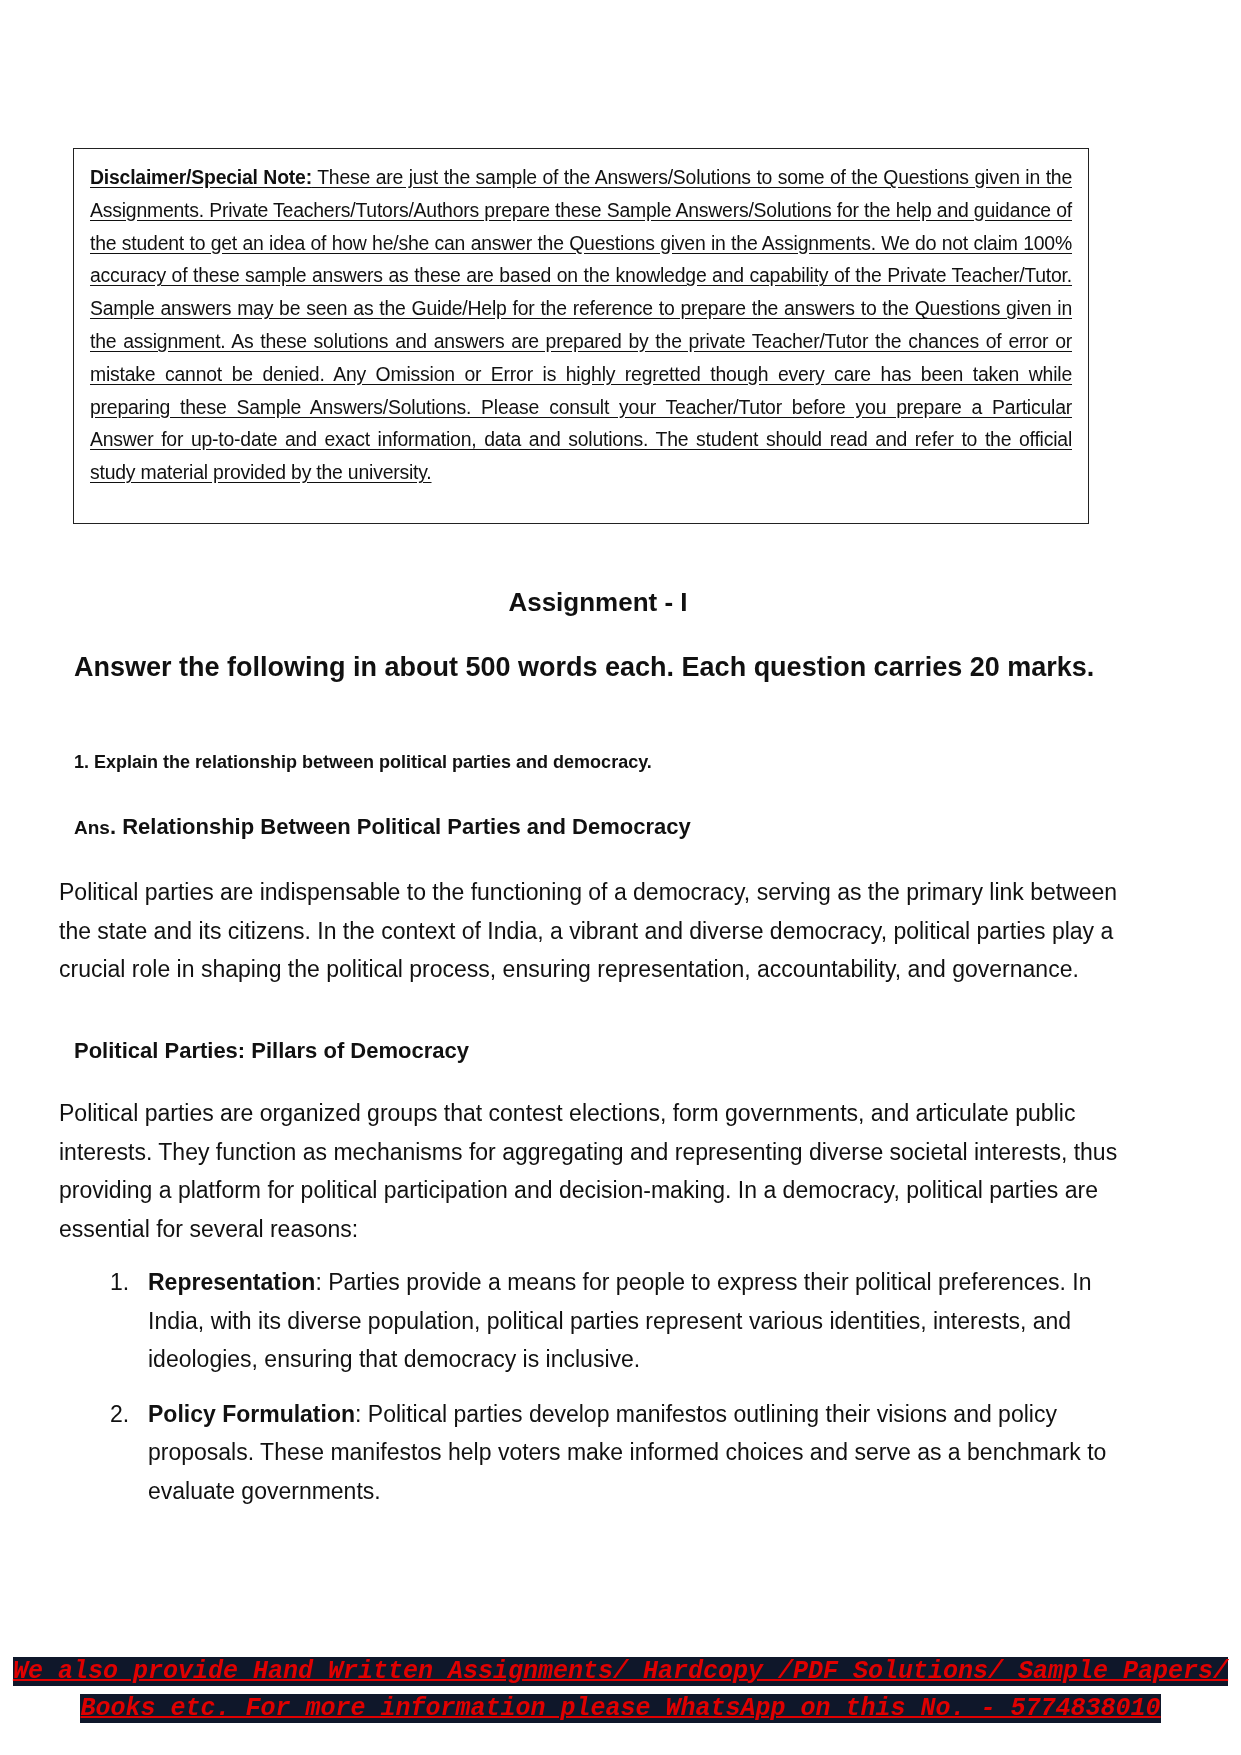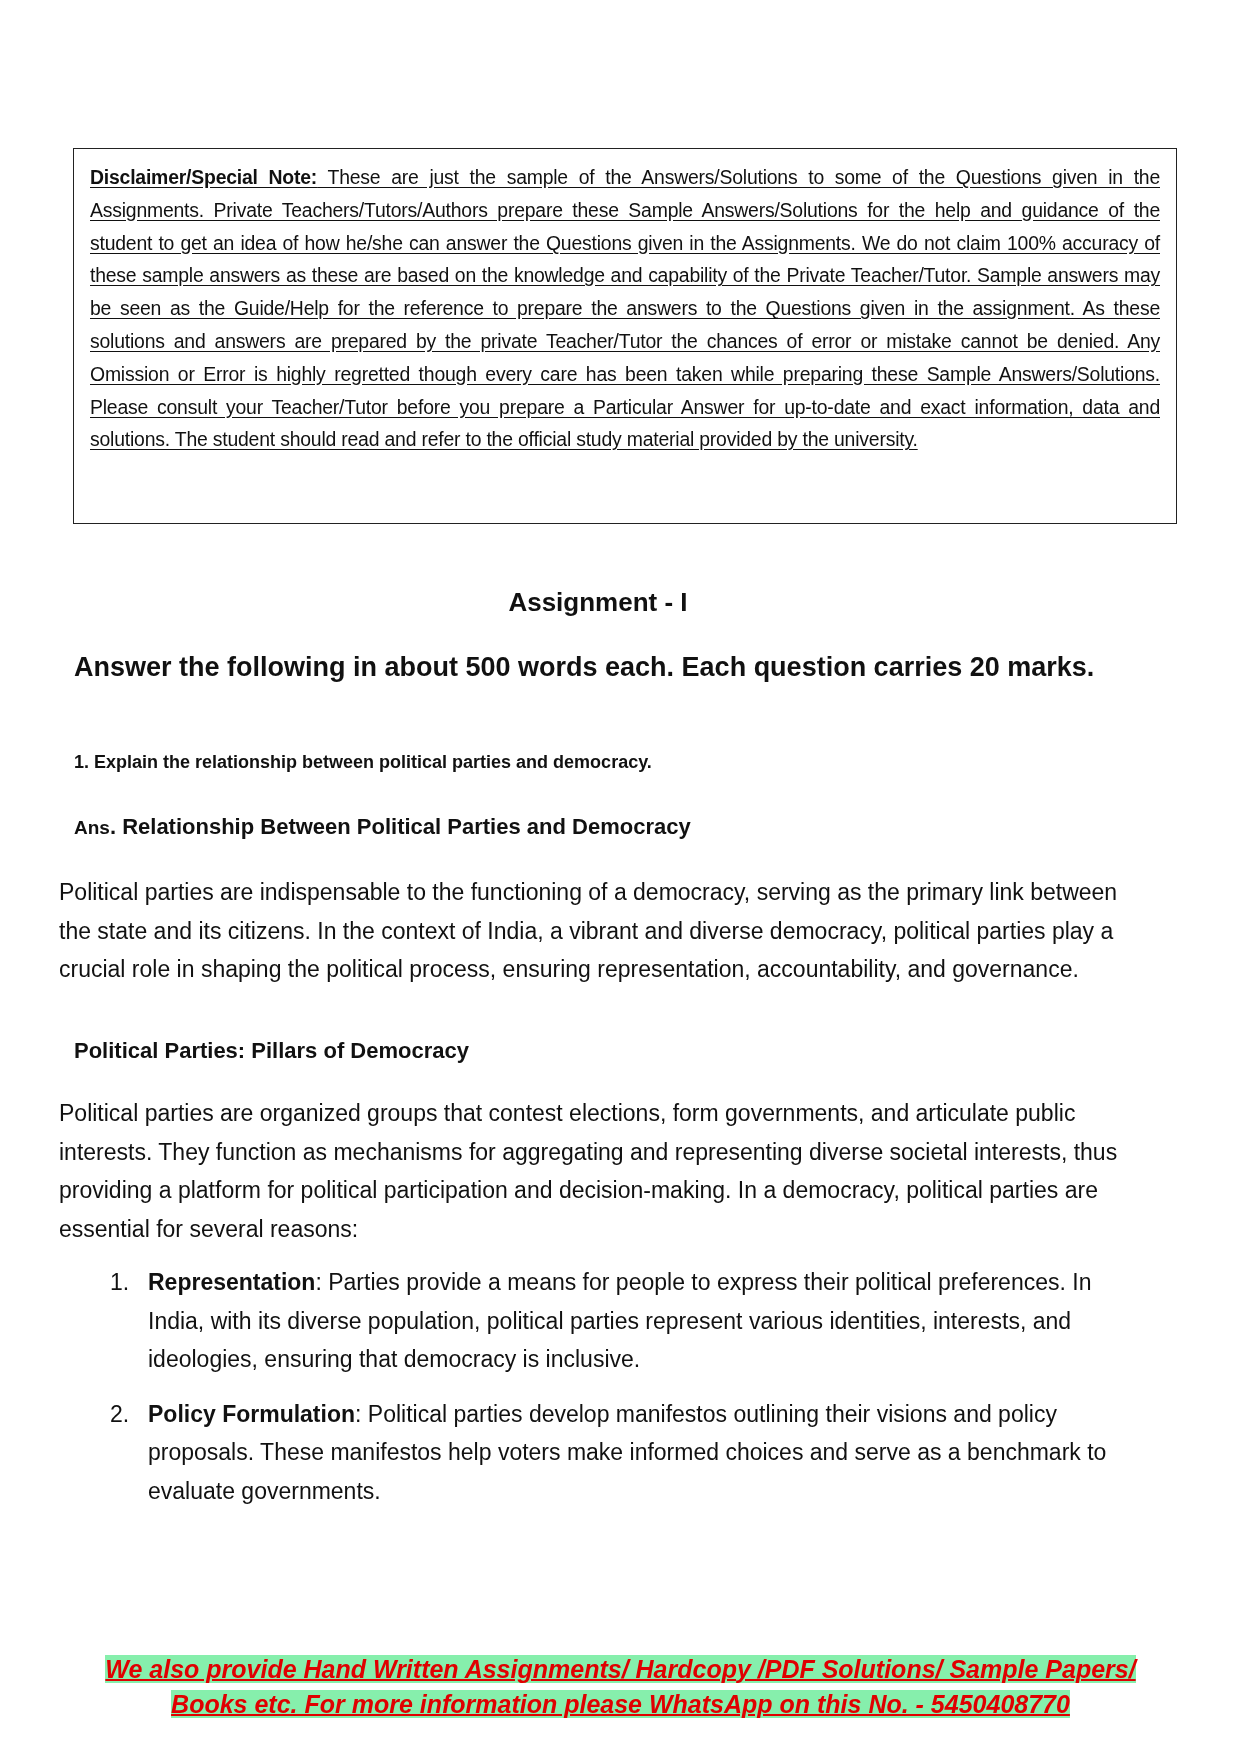--- a/index.html
+++ b/index.html
@@ -1,38 +1,38 @@
 <!DOCTYPE html>
 <html><head>
 <meta charset="utf-8">
 <style>
   html, body { margin: 0; padding: 0; background: #ffffff; }
   body { width: 1241px; height: 1755px; position: relative; overflow: hidden;
          font-family: "Liberation Sans", "DejaVu Sans", sans-serif; color: #111; }
-  .disclaimer { position: absolute; left: 73px; top: 148px; width: 1104px; height: 376px;
+  .disclaimer { position: absolute; left: 73px; top: 148px; width: 1016px; height: 376px;
     border: 1.5px solid #222; box-sizing: border-box; padding: 12px 16px 0 16px; }
   .disclaimer p { margin: 0; font-size: 19.4px; line-height: 32.8px; text-align: justify;
     text-decoration: underline; text-underline-offset: 3px; letter-spacing: -0.2px; }
   .disclaimer b { font-weight: bold; }
   .assign-title { position: absolute; left: 0; width: 1196px; top: 587px; text-align: center;
     font-size: 26px; font-weight: bold; }
   .instr { position: absolute; left: 74px; top: 645px; width: 1060px; font-size: 27px;
     font-weight: bold; line-height: 45px; }
   .question { position: absolute; left: 74px; top: 752px; font-size: 18px; font-weight: bold; }
   .ans { position: absolute; left: 74px; top: 814px; font-weight: bold; }
   .ans .lbl { font-size: 19px; }
   .ans .hd { font-size: 22px; }
   .para { position: absolute; left: 59px; width: 1080px; font-size: 23px; line-height: 38.5px; margin: 0; }
   .subhead { position: absolute; left: 74px; font-size: 22px; font-weight: bold; }
   .list { position: absolute; left: 74px; width: 1080px; margin: 0; padding: 0; list-style: none; }
   .list li { position: relative; padding-left: 74px; font-size: 23px; line-height: 38.5px; margin-bottom: 16px; }
   .list li .num { position: absolute; left: 36px; top: 0; }
   .promo { position: absolute; left: 0; width: 1241px; top: 1652px; text-align: center;
     font-size: 25px; font-style: italic; font-weight: bold; color: #e00000; line-height: 35px; }
-  .promo span { background: #86efac; text-decoration: underline; text-decoration-thickness: 2px; }
+  .promo span { background: #0f172a; text-decoration: underline; text-decoration-thickness: 2px; font-family: Liberation Mono, monospace; }
 </style>
 </head>
 <body>
 
 <div class="disclaimer">
   <p><b>Disclaimer/Special Note:</b><span> These are just the sample of the Answers/Solutions to some of the Questions given in the Assignments. Private Teachers/Tutors/Authors prepare these Sample Answers/Solutions for the help and guidance of the student to get an idea of how he/she can answer the Questions given in the Assignments. We do not claim 100% accuracy of these sample answers as these are based on the knowledge and capability of the Private Teacher/Tutor. Sample answers may be seen as the Guide/Help for the reference to prepare the answers to the Questions given in the assignment. As these solutions and answers are prepared by the private Teacher/Tutor the chances of error or mistake cannot be denied. Any Omission or Error is highly regretted though every care has been taken while preparing these Sample Answers/Solutions. Please consult your Teacher/Tutor before you prepare a Particular Answer for up-to-date and exact information, data and solutions. The student should read and refer to the official study material provided by the university.</span></p>
 </div>
 
 <div class="assign-title">Assignment - I</div>
 
@@ -54,14 +54,14 @@
   <li>
     <span class="num">1.</span><b>Representation</b><span>: Parties provide a means for people to express their political preferences. In India, with its diverse population, political parties represent various identities, interests, and ideologies, ensuring that democracy is inclusive.</span>
   </li>
   <li>
     <span class="num">2.</span><b>Policy Formulation</b><span>: Political parties develop manifestos outlining their visions and policy proposals. These manifestos help voters make informed choices and serve as a benchmark to evaluate governments.</span>
   </li>
 </ol>
 
 <div class="promo">
   <span>We also provide Hand Written Assignments/ Hardcopy /PDF Solutions/ Sample Papers/</span><br>
-  <span>Books etc. For more information please WhatsApp on this No. - 5450408770</span>
+  <span>Books etc. For more information please WhatsApp on this No. - 5774838010</span>
 </div>
 
 </body></html>

